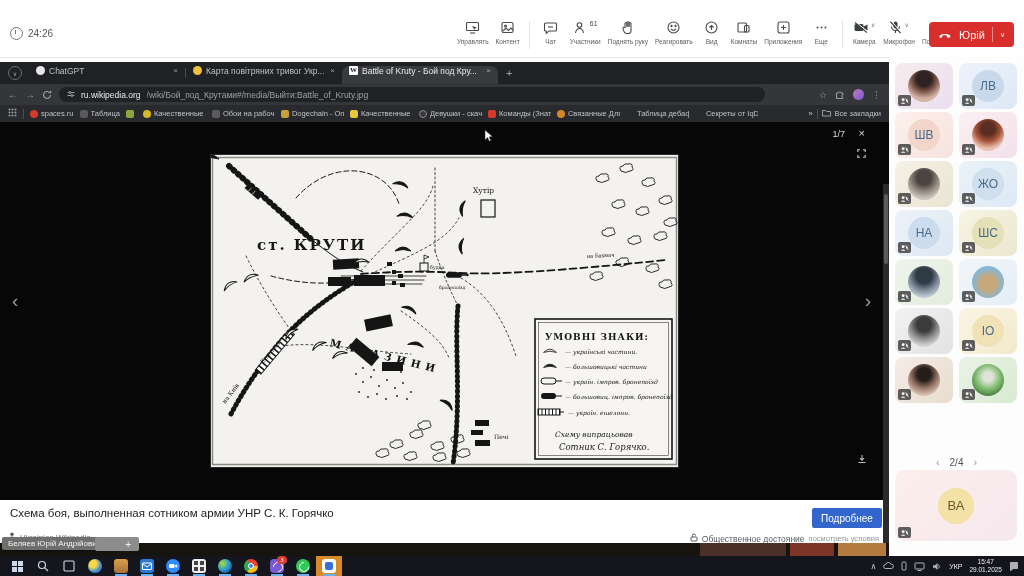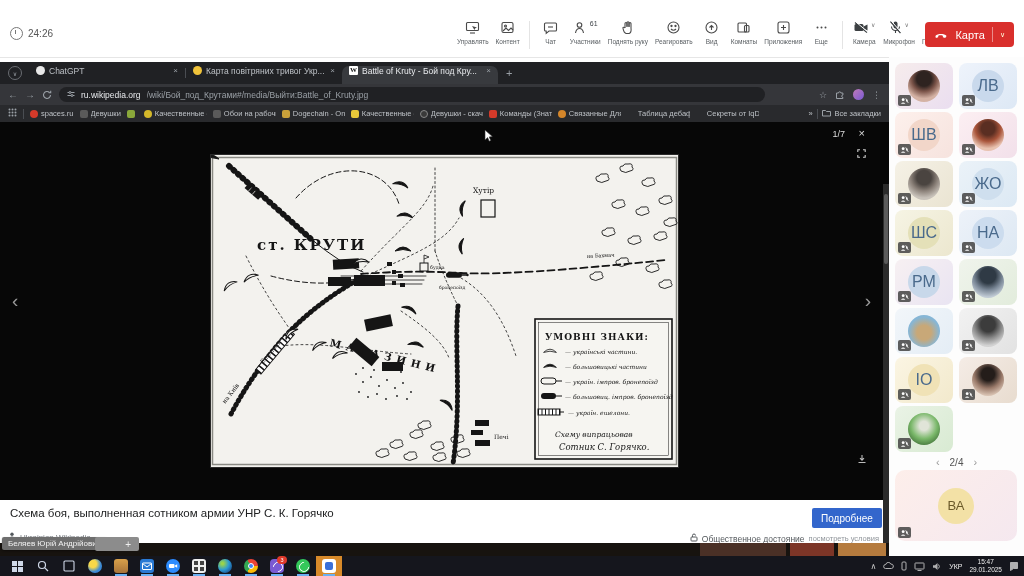--- a/index.html
+++ b/index.html
@@ -114,21 +114,21 @@
   .bstrip .b3{position:absolute;left:838px;width:48px;height:13px;background:#b57b3e;}
   .scrollbar{position:absolute;left:883px;top:122px;width:6px;height:421px;background:#2b2b2b;}
   .scrollbar .thumb{position:absolute;left:1px;top:10px;width:4px;height:70px;background:#5a5a5a;border-radius:2px;}
 
   
   .pstrip{position:absolute;left:889px;top:57px;width:135px;height:499px;background:#fdfdfd;}
   .tiles{position:absolute;left:6px;top:6px;display:grid;grid-template-columns:58px 58px;gap:3px 6px;}
   .tile{width:58px;height:46px;border-radius:8px;position:relative;display:flex;align-items:center;
         justify-content:center;}
   .tile .circ{width:32px;height:32px;border-radius:50%;display:flex;align-items:center;justify-content:center;
-        font-size:16px;color:#4a6a8c;}
+        font-size:12px;color:#4a6a8c;}
   .badge{position:absolute;left:3px;bottom:3px;width:13px;height:11px;background:rgba(72,72,72,.88);
          border-radius:2px;display:flex;align-items:center;justify-content:center;}
   .bg1{background:linear-gradient(135deg,#f6ecec,#eadef0)}.bg2{background:linear-gradient(135deg,#eef3fb,#dde8f5)}
   .bg3{background:linear-gradient(135deg,#fdf0ec,#f6e3de)}.bg4{background:linear-gradient(135deg,#fceff2,#f2e0ea)}
   .bg5{background:linear-gradient(135deg,#f5f1e6,#eae4d2)}.bg6{background:linear-gradient(135deg,#ebf2f8,#dce9f4)}
   .bg7{background:linear-gradient(135deg,#f6f4e4,#ece7cf)}.bg8{background:linear-gradient(135deg,#edf2f9,#dde8f3)}
   .bg9{background:linear-gradient(135deg,#f7f0f2,#e9e4f2)}.bg10{background:linear-gradient(135deg,#eef4f9,#dfeaf3)}
   .bg11{background:linear-gradient(135deg,#f0f4ec,#e2ecdc)}.bg12{background:linear-gradient(135deg,#f2f6fa,#e4edf5)}
   .bg13{background:linear-gradient(135deg,#f2f2f2,#e2e2e2)}.bg14{background:linear-gradient(135deg,#fbf5e3,#f2e9cc)}
   .bg15{background:linear-gradient(135deg,#f5ece6,#e8dccf)}.bg16{background:linear-gradient(135deg,#eaf3e6,#d8ead2)}
@@ -352,21 +352,21 @@
               </svg>
             </span>
           </span>
         <span class="lbl">Поделиться</span>
       </div>
     </div>
     <div class="leave">
       <span><svg width="14" height="12" viewBox="0 0 15 12">
             <path d="M1.5 8.2C4 5.4 11 5.4 13.5 8.2L12 10.4l-2.5-1V7.8c-1.9-.6-3.1-.6-5 0v1.6l-2.5 1z" fill="#fff"></path>
           </svg></span>
-      <span>Карта</span>
+      <span>Юрій</span>
       <span class="dv"></span>
       <span class="chvw">∨</span>
     </div>
   </div>
 
   <div class="share">
     <div class="tabstrip">
       <span class="tsearch">∨</span>
       <div class="tab">
         <span class="fav gpt"></span>
@@ -423,21 +423,21 @@
             <circle cx="4.5" cy="7.5" r="1"></circle>
             <circle cx="7.5" cy="7.5" r="1"></circle>
           </svg></span>
       <span class="bsep"></span>
       <span class="bm">
           <span class="bfav"></span>
           <span class="bl">spaces.ru</span>
         </span>
       <span class="bm">
           <span class="bfav"></span>
-          <span class="bl">Девушки</span>
+          <span class="bl">Таблица</span>
         </span>
       <span class="bm">
           <span class="bfav"></span>
           <span class="bl"></span>
         </span>
       <span class="bm">
           <span class="bfav"></span>
           <span class="bl">Качественные обо...</span>
         </span>
       <span class="bm">
@@ -781,44 +781,33 @@
           <span class="circ c6">ЖО</span>
           <span class="badge">
             <svg width="9" height="8" viewBox="0 0 10 8">
               <circle cx="3.5" cy="2.5" r="1.6" fill="#fff"></circle>
               <path d="M1 7Q3.5 4.5 6 7Z" fill="#fff"></path>
               <rect x="6.8" y="2" width="1.6" height="2.8" rx=".8" fill="#fff"></rect>
               <line x1="6.3" y1="1" x2="9.2" y2="6.2" stroke="#fff" stroke-width=".8"></line>
             </svg>
           </span>
         </div>
+      <div class="tile bg8">
+          <span class="circ c8">НА</span>
+          <span class="badge">
+            <svg width="9" height="8" viewBox="0 0 10 8">
+              <circle cx="3.5" cy="2.5" r="1.6" fill="#fff"></circle>
+              <path d="M1 7Q3.5 4.5 6 7Z" fill="#fff"></path>
+              <rect x="6.8" y="2" width="1.6" height="2.8" rx=".8" fill="#fff"></rect>
+              <line x1="6.3" y1="1" x2="9.2" y2="6.2" stroke="#fff" stroke-width=".8"></line>
+            </svg>
+          </span>
+        </div>
       <div class="tile bg7">
           <span class="circ c7">ШС</span>
-          <span class="badge">
-            <svg width="9" height="8" viewBox="0 0 10 8">
-              <circle cx="3.5" cy="2.5" r="1.6" fill="#fff"></circle>
-              <path d="M1 7Q3.5 4.5 6 7Z" fill="#fff"></path>
-              <rect x="6.8" y="2" width="1.6" height="2.8" rx=".8" fill="#fff"></rect>
-              <line x1="6.3" y1="1" x2="9.2" y2="6.2" stroke="#fff" stroke-width=".8"></line>
-            </svg>
-          </span>
-        </div>
-      <div class="tile bg8">
-          <span class="circ c8">НА</span>
-          <span class="badge">
-            <svg width="9" height="8" viewBox="0 0 10 8">
-              <circle cx="3.5" cy="2.5" r="1.6" fill="#fff"></circle>
-              <path d="M1 7Q3.5 4.5 6 7Z" fill="#fff"></path>
-              <rect x="6.8" y="2" width="1.6" height="2.8" rx=".8" fill="#fff"></rect>
-              <line x1="6.3" y1="1" x2="9.2" y2="6.2" stroke="#fff" stroke-width=".8"></line>
-            </svg>
-          </span>
-        </div>
-      <div class="tile bg9">
-          <span class="circ c9">РМ</span>
           <span class="badge">
             <svg width="9" height="8" viewBox="0 0 10 8">
               <circle cx="3.5" cy="2.5" r="1.6" fill="#fff"></circle>
               <path d="M1 7Q3.5 4.5 6 7Z" fill="#fff"></path>
               <rect x="6.8" y="2" width="1.6" height="2.8" rx=".8" fill="#fff"></rect>
               <line x1="6.3" y1="1" x2="9.2" y2="6.2" stroke="#fff" stroke-width=".8"></line>
             </svg>
           </span>
         </div>
       <div class="tile bg11">

